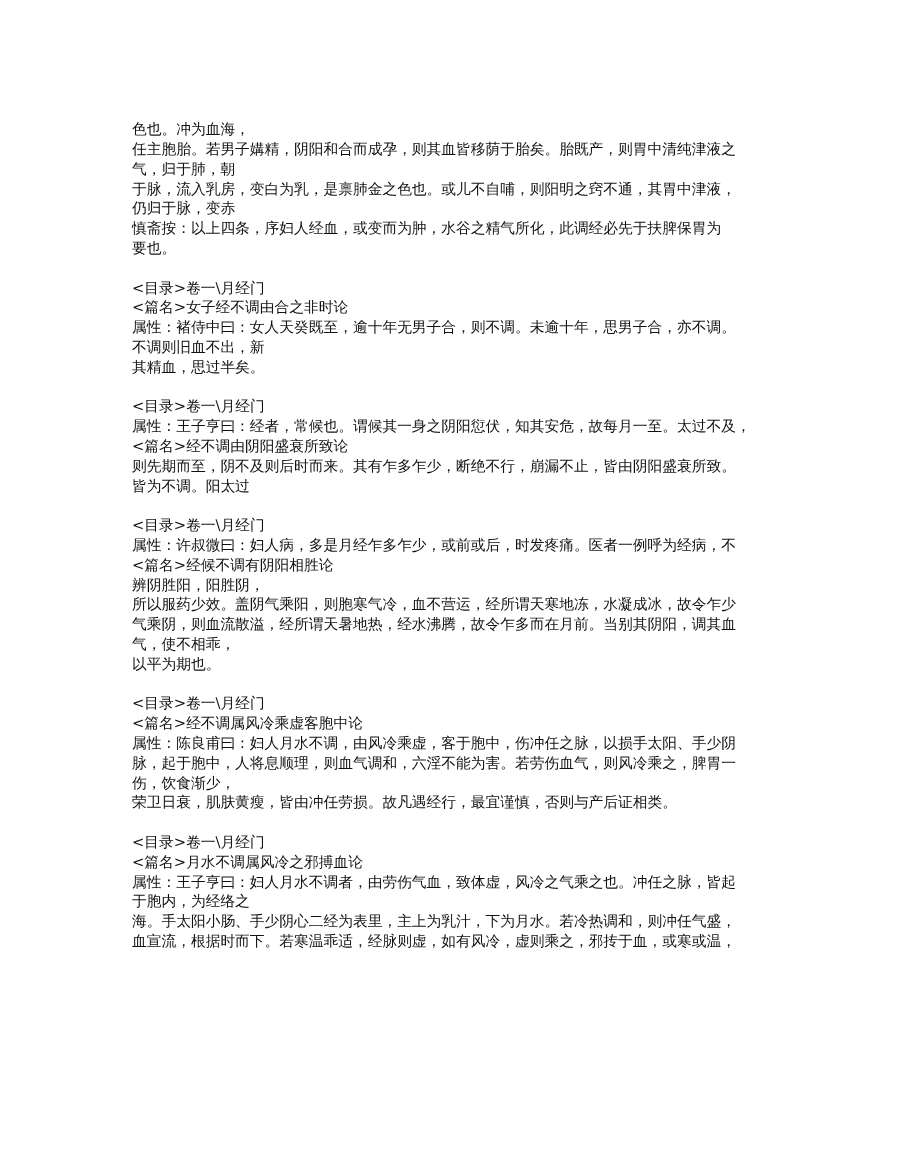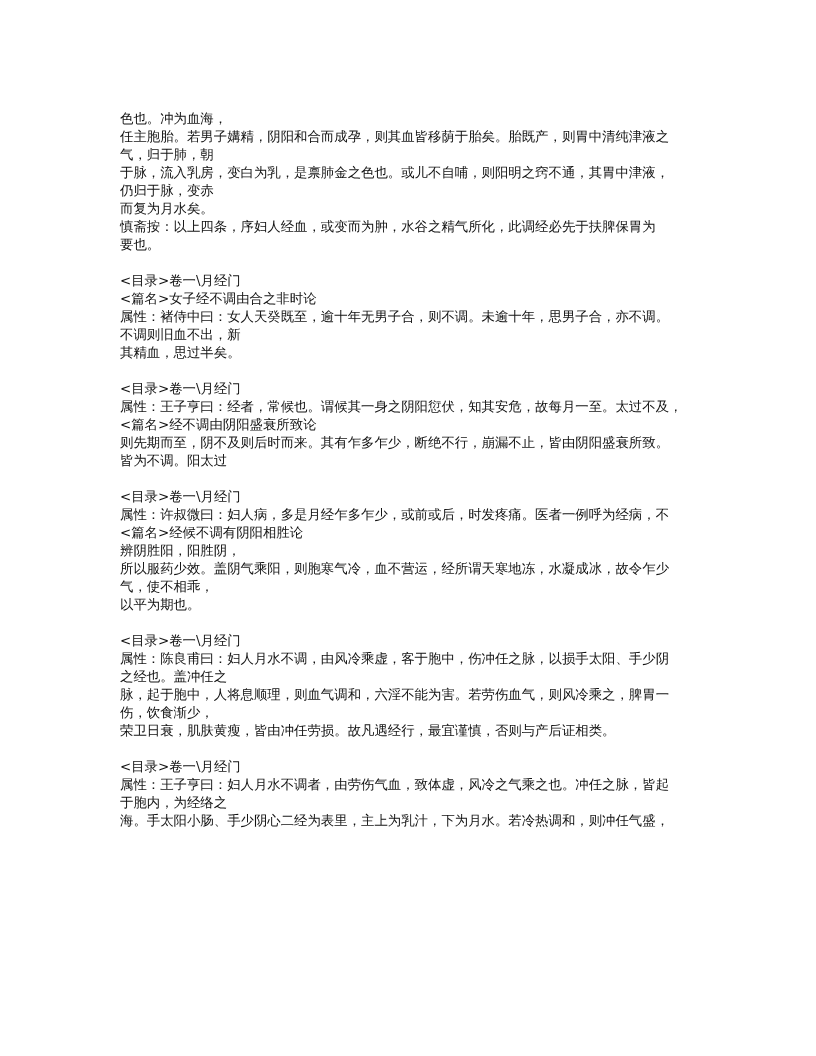--- a/index.html
+++ b/index.html
@@ -21,21 +21,20 @@
 </head>
 <body>
 
 <div class="page">
   <div>
     <span class="line">色也。冲为血海，</span>
     <span class="line">任主胞胎。若男子媾精，阴阳和合而成孕，则其血皆移荫于胎矣。胎既产，则胃中清纯津液之</span>
     <span class="line">气，归于肺，朝</span>
     <span class="line">于脉，流入乳房，变白为乳，是禀肺金之色也。或儿不自哺，则阳明之窍不通，其胃中津液，</span>
     <span class="line">仍归于脉，变赤</span>
-    <span class="line">而复为月水矣。</span>
     <span class="line">慎斋按：以上四条，序妇人经血，或变而为肿，水谷之精气所化，此调经必先于扶脾保胃为</span>
     <span class="line">要也。</span>
   </div>
   <span class="gap"></span>
 
   <div>
     <span class="line">&lt;目录&gt;卷一\月经门</span>
     <span class="line">&lt;篇名&gt;女子经不调由合之非时论</span>
     <span class="line">属性：褚侍中曰：女人天癸既至，逾十年无男子合，则不调。未逾十年，思男子合，亦不调。</span>
     <span class="line">不调则旧血不出，新</span>
@@ -51,34 +50,37 @@
     <span class="line">皆为不调。阳太过</span>
   </div>
   <span class="gap"></span>
 
   <div>
     <span class="line">&lt;目录&gt;卷一\月经门</span>
     <span class="line">属性：许叔微曰：妇人病，多是月经乍多乍少，或前或后，时发疼痛。医者一例呼为经病，不</span>
     <span class="line">&lt;篇名&gt;经候不调有阴阳相胜论</span>
     <span class="line">辨阴胜阳，阳胜阴，</span>
     <span class="line">所以服药少效。盖阴气乘阳，则胞寒气冷，血不营运，经所谓天寒地冻，水凝成冰，故令乍少</span>
+    <span class="line">气乘阴，则血流散溢，经所谓天暑地热，经水沸腾，故令乍多而在月前。当别其阴阳，调其血</span>
     <span class="line">气，使不相乖，</span>
     <span class="line">以平为期也。</span>
   </div>
   <span class="gap"></span>
 
   <div>
     <span class="line">&lt;目录&gt;卷一\月经门</span>
+    <span class="line">&lt;篇名&gt;经不调属风冷乘虚客胞中论</span>
     <span class="line">属性：陈良甫曰：妇人月水不调，由风冷乘虚，客于胞中，伤冲任之脉，以损手太阳、手少阴</span>
-    <span class="line">之经也。盖冲任之</span>
     <span class="line">脉，起于胞中，人将息顺理，则血气调和，六淫不能为害。若劳伤血气，则风冷乘之，脾胃一</span>
     <span class="line">伤，饮食渐少，</span>
     <span class="line">荣卫日衰，肌肤黄瘦，皆由冲任劳损。故凡遇经行，最宜谨慎，否则与产后证相类。</span>
   </div>
   <span class="gap"></span>
 
   <div>
     <span class="line">&lt;目录&gt;卷一\月经门</span>
+    <span class="line">&lt;篇名&gt;月水不调属风冷之邪搏血论</span>
     <span class="line">属性：王子亨曰：妇人月水不调者，由劳伤气血，致体虚，风冷之气乘之也。冲任之脉，皆起</span>
     <span class="line">于胞内，为经络之</span>
     <span class="line">海。手太阳小肠、手少阴心二经为表里，主上为乳汁，下为月水。若冷热调和，则冲任气盛，</span>
+    <span class="line">血宣流，根据时而下。若寒温乖适，经脉则虚，如有风冷，虚则乘之，邪抟于血，或寒或温，</span>
   </div>
 </div>
 
 </body></html>

